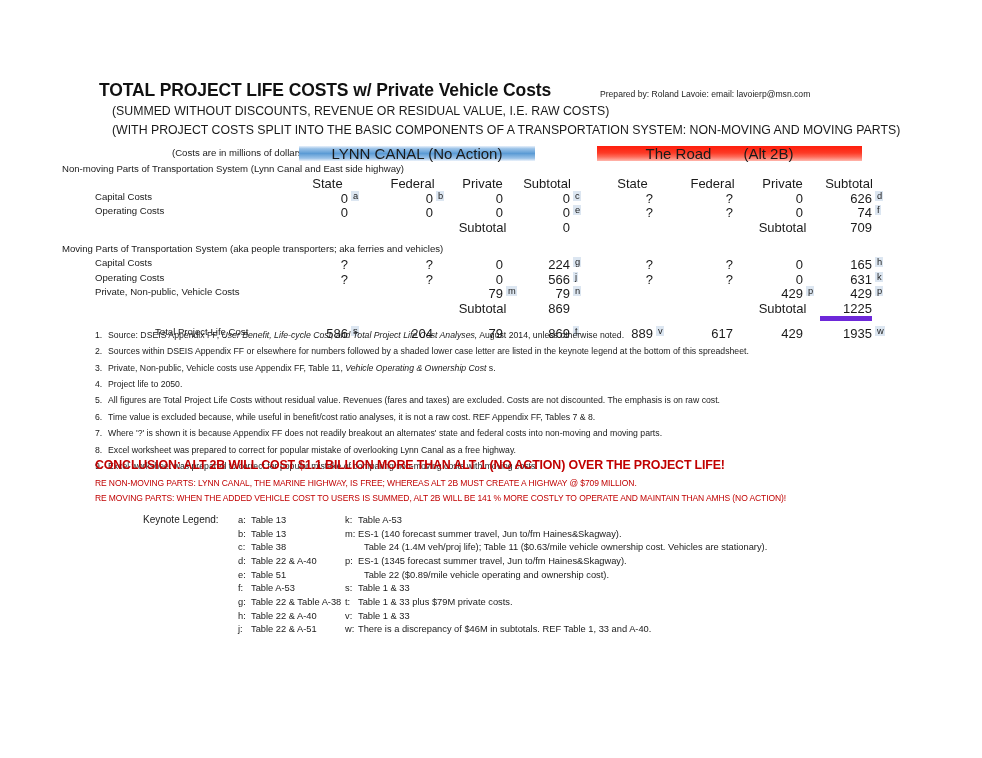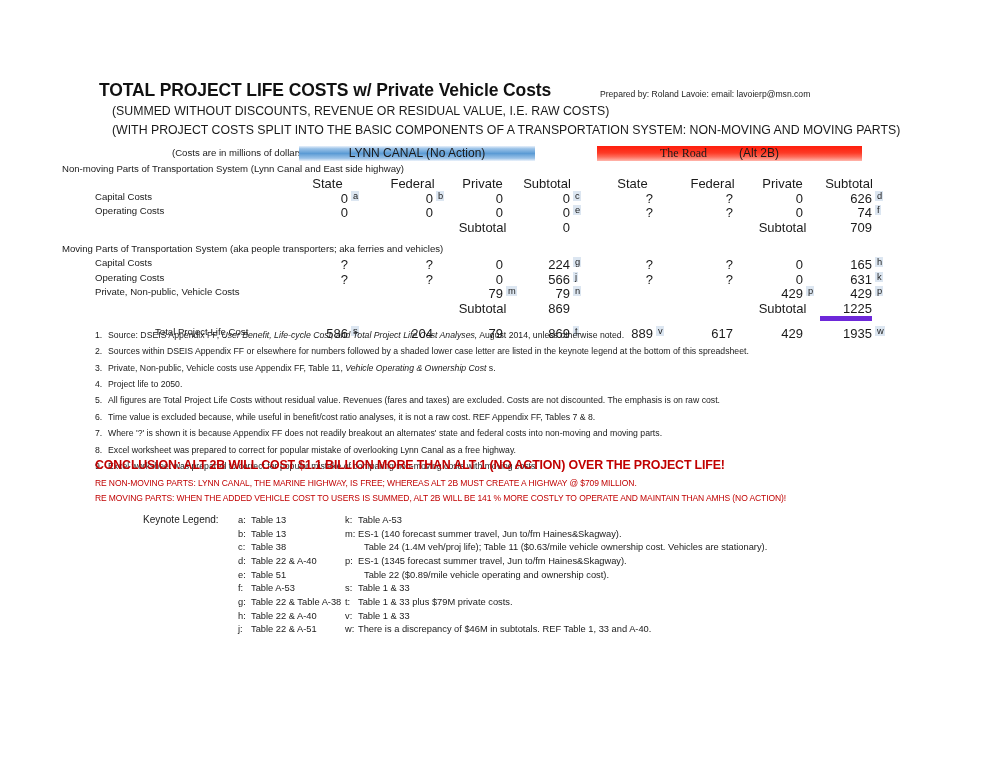--- a/index.html
+++ b/index.html
@@ -60,21 +60,21 @@
     font-size: 9.6px;
     color: #1a1a1a;
     white-space: nowrap;
   }
   .lbl-section { left: 62px; }
   .lbl-item    { left: 95px; }
 
   .banner {
     position: absolute;
     height: 15px;
-    font-size: 12px;
+    font-size: 15px;
     color: #1a1a1a;
     text-align: center;
     line-height: 15px;
     white-space: nowrap;
   }
   .banner-blue {
     left: 299px; width: 236px;
     background: linear-gradient(to bottom,
        #e9f1fb 0%, #9cc3e8 18%, #5b9bd5 50%, #9cc3e8 82%, #eef4fc 100%);
   }
@@ -159,21 +159,21 @@
     <div class="sub-title">(WITH PROJECT COSTS SPLIT INTO THE BASIC COMPONENTS OF A TRANSPORTATION SYSTEM: NON-MOVING AND MOVING PARTS)</div>
   </div>
   <div class="prepared-by">Prepared by:  Roland Lavoie:  email: lavoierp@msn.com</div>
 
   <div class="sheet">
 
     <div class="row">
       <div class="lbl" style="left:172px; top:1px;">(Costs are in millions of dollars)</div>
       <div class="banner banner-blue" style="top:0px;">LYNN CANAL (No Action)</div>
       <div class="banner banner-red" style="top:0px;">
-        <span style="position:relative; left:-26px;font-family:Liberation Serif, serif;">The Road</span><span style="position:relative; left:6px;">(Alt 2B)</span>
+        <span style="position:relative; left:-26px;">The Road</span><span style="position:relative; left:6px;">(Alt 2B)</span>
       </div>
     </div>
 
     <div class="row">
       <div class="lbl lbl-section" style="top:2px;">Non-moving Parts of Transportation System (Lynn Canal and East side highway)</div>
     </div>
 
     <div class="row">
       <div class="num" style="left:300px; width:55px; top:1px; text-align:center;">State</div>
       <div class="num" style="left:385px; width:55px; top:1px; text-align:center;">Federal</div>

